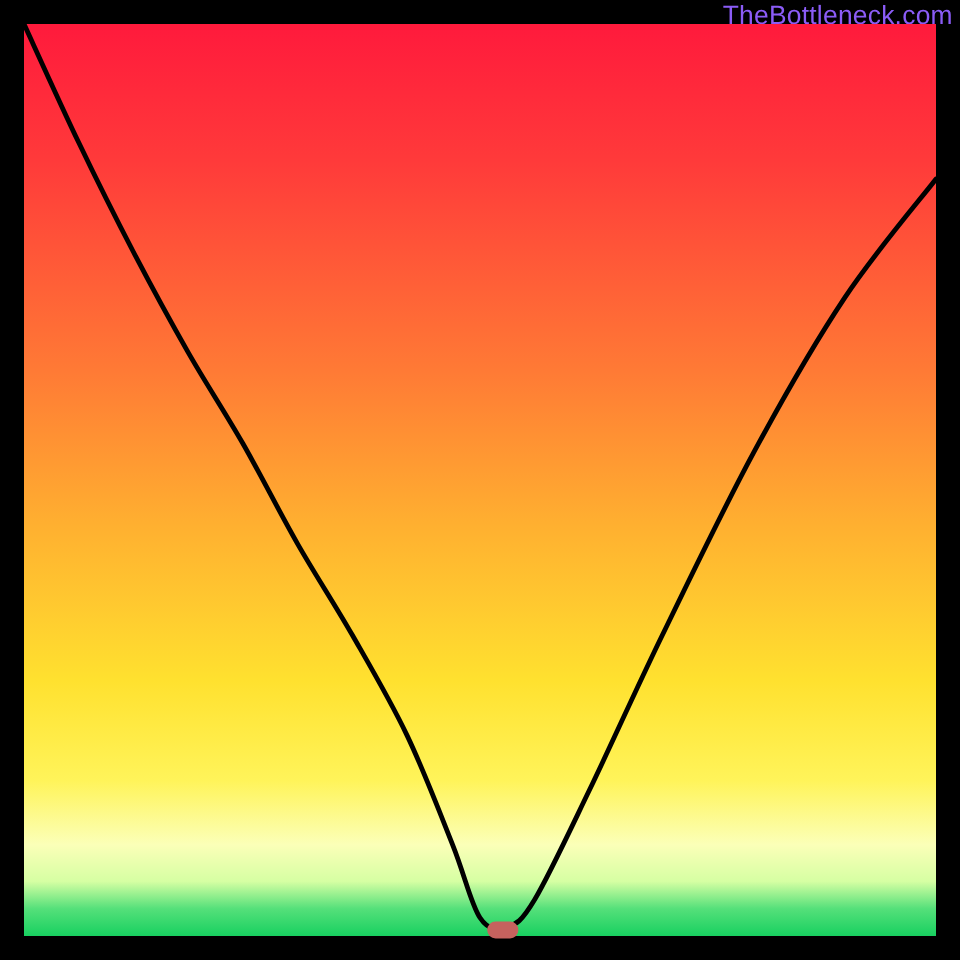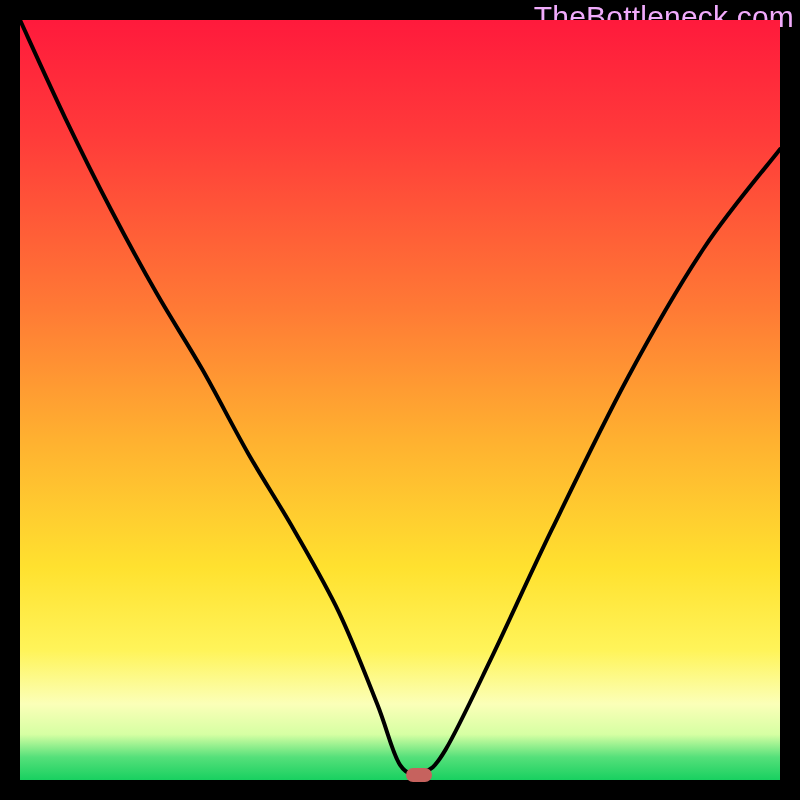--- a/index.html
+++ b/index.html
@@ -37,22 +37,22 @@
       #fbffb8 90%,
       #d6ffa3 94%,
       #55e07a 97%,
       #18d060 100%
     );
   }
   .watermark {
     position: absolute;
     top: 0px;
     right: 6px;
-    color: #f0abfc;
-    font-size: 30px;
+    color: #8b5cf6;
+    font-size: 22px;
     font-weight: 500;
     letter-spacing: 0.2px;
     font-family: Arial, Helvetica, sans-serif;
   }
   svg.curve {
     position: absolute;
     left: 0;
     top: 0;
     width: 760px;
     height: 760px;

